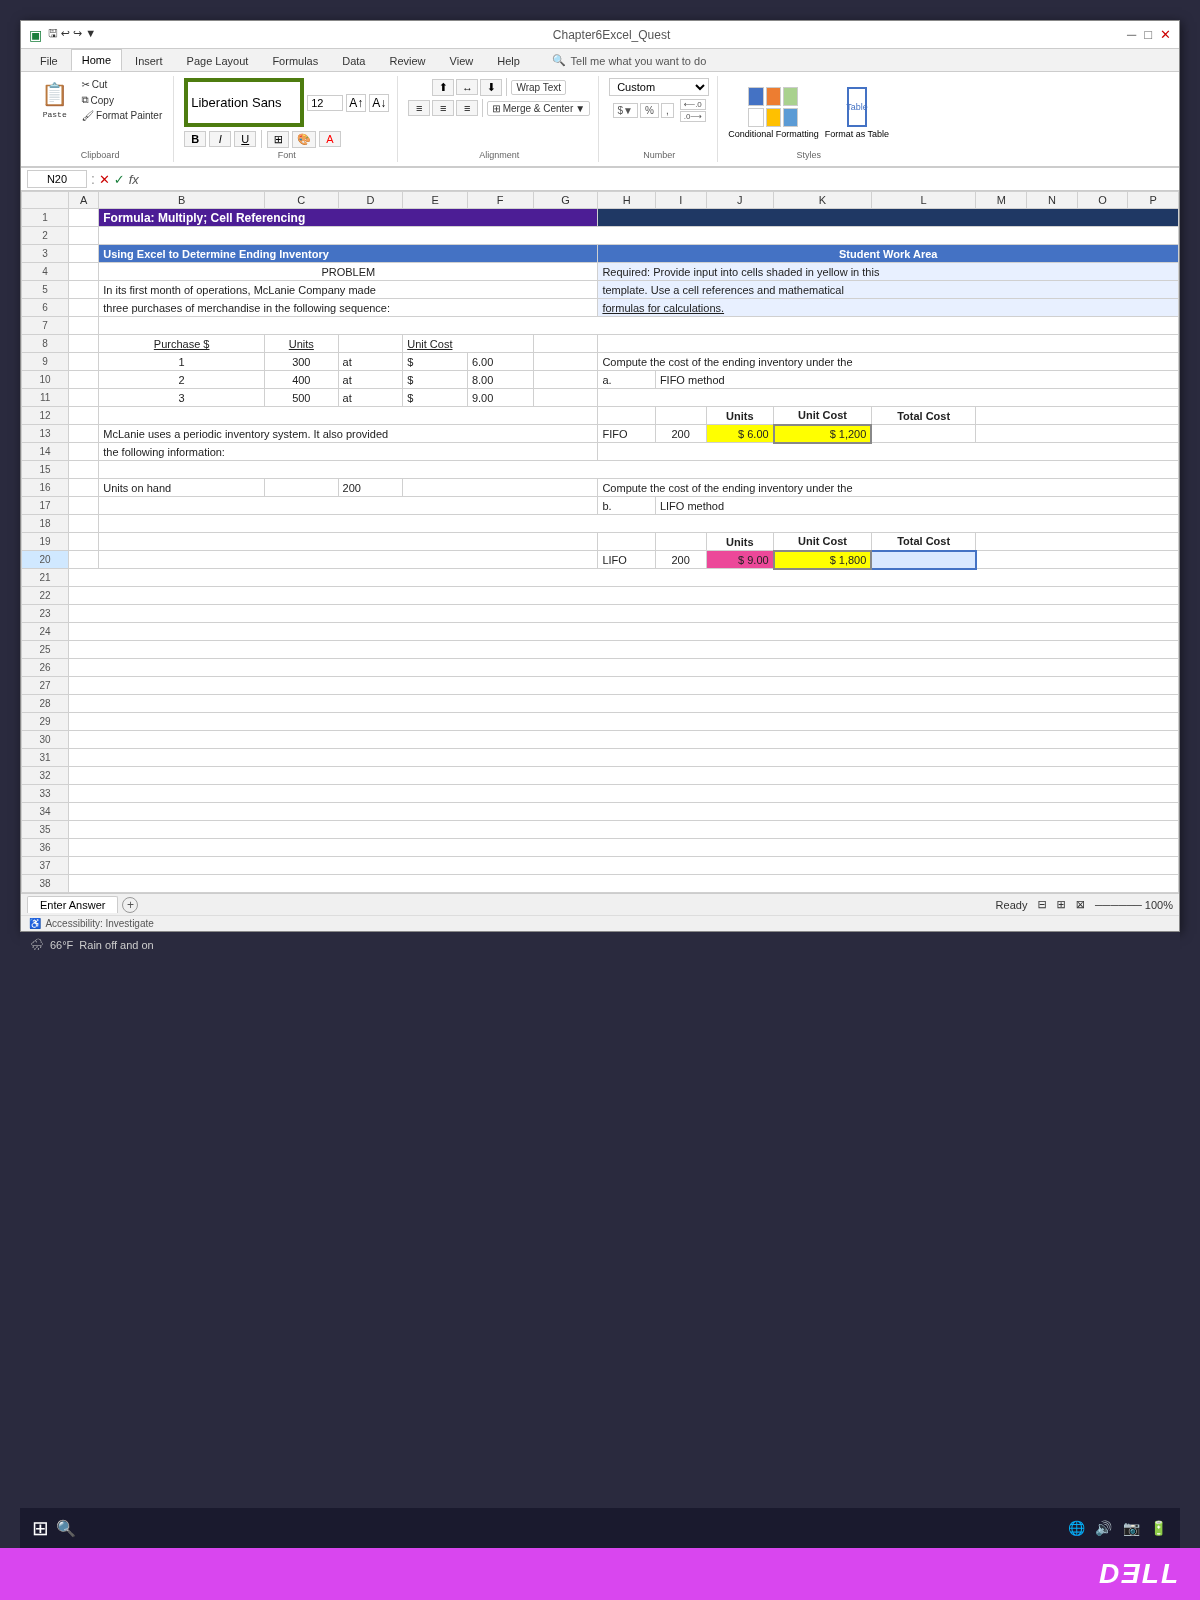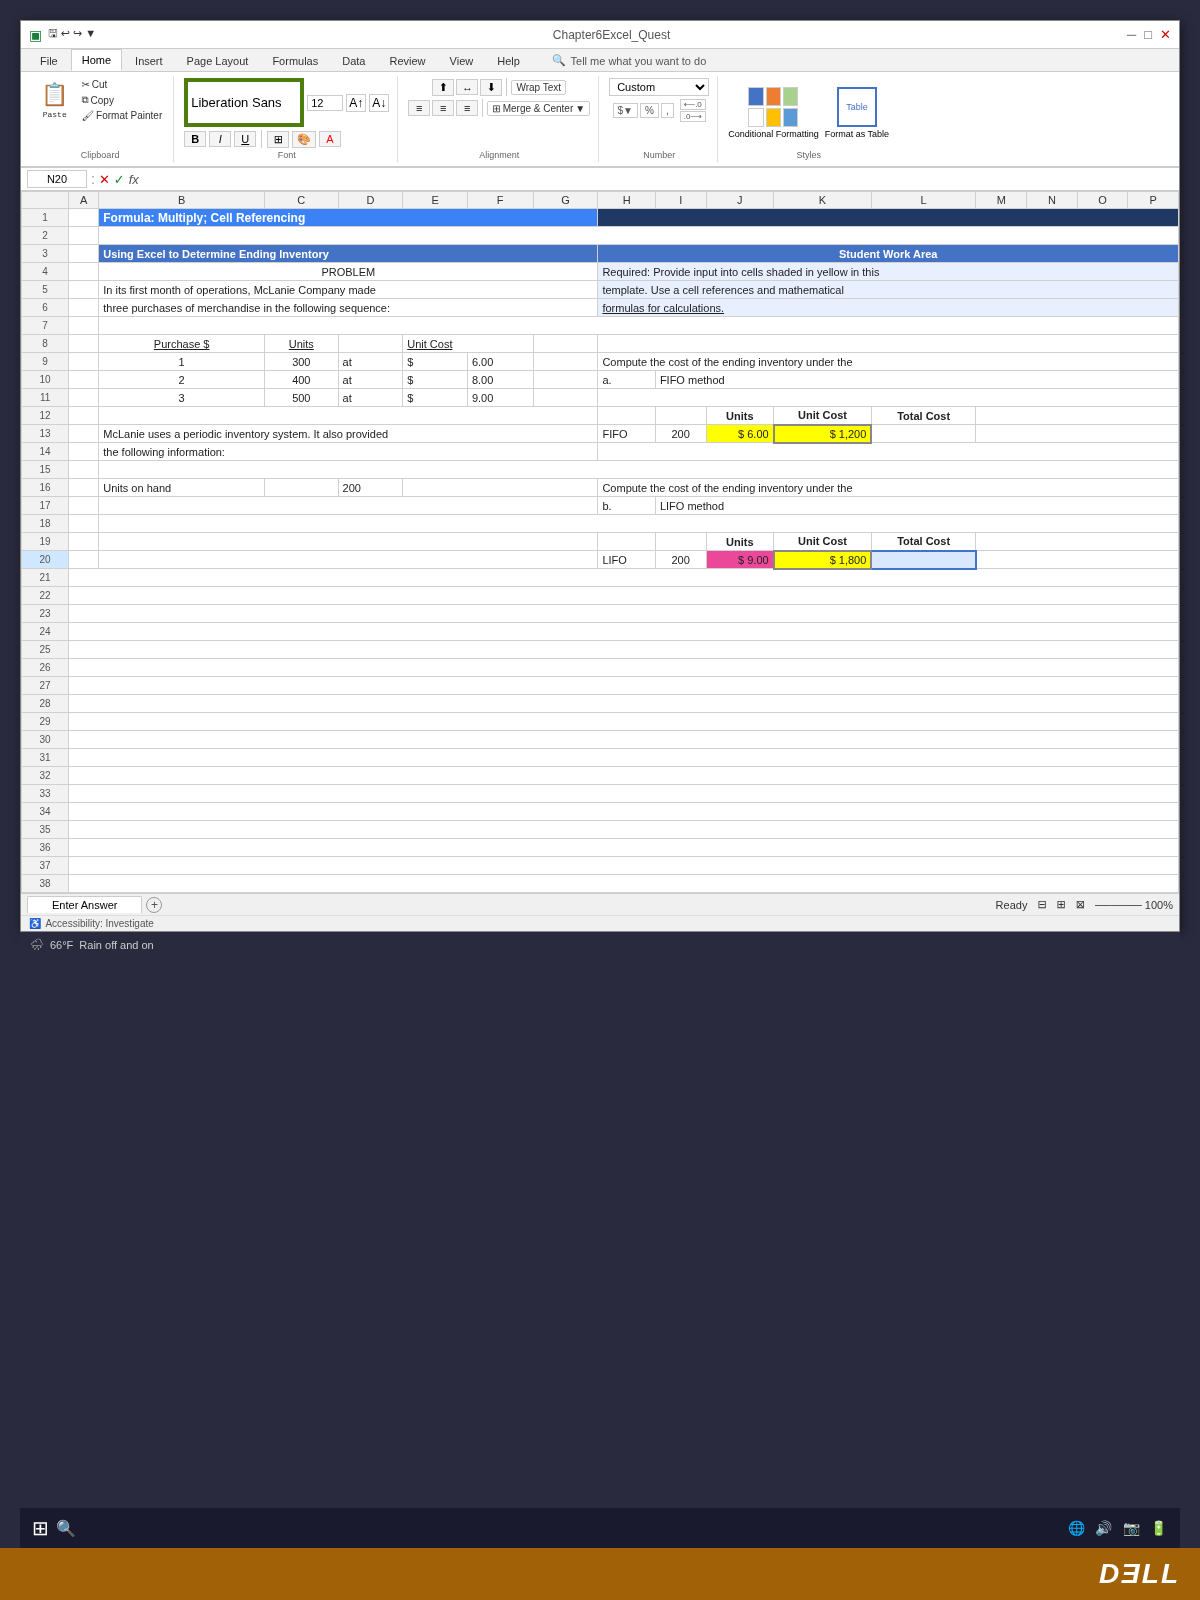--- a/index.html
+++ b/index.html
@@ -269,21 +269,21 @@
       gap: 10px;
       color: #ccc;
       font-size: 14px;
     }
     
     .dell-area {
       width: 1200px;
       display: flex;
       justify-content: flex-end;
       padding: 10px 20px;
-      background: #a16207;
+      background: #d946ef;
     }
     .dell-logo {
       color: #fff;
       font-size: 28px;
       font-weight: bold;
       font-style: italic;
       letter-spacing: 2px;
     }
     
     .row-thin { height: 14px; }
@@ -423,21 +423,21 @@
               <div style="background:#4472c4; border:1px solid #ccc;"></div>
               <div style="background:#ed7d31; border:1px solid #ccc;"></div>
               <div style="background:#a9d18e; border:1px solid #ccc;"></div>
               <div style="background:#fff; border:1px solid #ccc;"></div>
               <div style="background:#ffc000; border:1px solid #ccc;"></div>
               <div style="background:#5b9bd5; border:1px solid #ccc;"></div>
             </div>
             <span style="font-size:9px; text-align:center;">Conditional Formatting</span>
           </div>
           <div style="display:flex; flex-direction:column; align-items:center; gap:2px;">
-            <div style="width:40px; height:40px; border:2px solid #4472c4; display:flex; align-items:center; justify-content:center; font-size:9px; color:#4472c4;">Table</div>
+            <div style="width:20px; height:40px; border:2px solid #4472c4; display:flex; align-items:center; justify-content:center; font-size:9px; color:#4472c4;">Table</div>
             <span style="font-size:9px; text-align:center;">Format as Table</span>
           </div>
         </div>
         <div class="ribbon-group-label">Styles</div>
       </div>
 
     </div>
 
     <div class="formula-bar">
       <input class="name-box" readonly="" value="N20" style="">
@@ -469,21 +469,21 @@
             <th class="col-n">N</th>
             <th class="col-o">O</th>
             <th class="col-p">P</th>
           </tr>
         </thead>
         <tbody>
 
           <tr class="row-normal">
             <td class="row-header">1</td>
             <td></td>
-            <td colspan="6" style="background:#3b82f6; color:#fff; font-weight:bold; font-size:12px;">Formula: Multiply; Cell Referencing</td>
+            <td colspan="6" style="background:#4c1d95; color:#fff; font-weight:bold; font-size:12px;">Formula: Multiply; Cell Referencing</td>
             <td colspan="9" style="background:#1f3864;"></td>
           </tr>
 
           <tr class="row-thin">
             <td class="row-header">2</td>
             <td></td>
             <td colspan="15"></td>
           </tr>
 
           <tr class="row-normal">
@@ -723,21 +723,21 @@
             </tr>
           <tr class="row-normal">
               <td class="row-header">38</td>
               <td colspan="16"></td>
             </tr>
         </tbody>
       </table>
     </div>
 
     <div style="background:#f0f0f0; border-top:1px solid #ccc; display:flex; align-items:center; padding:2px 6px; gap:4px;">
-      <div style="background:#fff; border:1px solid #ccc; border-bottom:none; padding:2px 24px; font-size:11px; border-radius:2px 2px 0 0;">Enter Answer</div>
+      <div style="background:#fff; border:1px solid #ccc; border-bottom:none; padding:2px 12px; font-size:11px; border-radius:2px 2px 0 0;">Enter Answer</div>
       <div style="border:1px solid #999; border-radius:50%; width:16px; height:16px; display:flex; align-items:center; justify-content:center; font-size:12px; cursor:pointer; color:#555;">+</div>
       <div style="margin-left:auto; display:flex; align-items:center; gap:10px; font-size:11px; color:#333;">
         <span>Ready</span>
         <span style="cursor:pointer;">⊟</span>
         <span style="cursor:pointer;">⊞</span>
         <span style="cursor:pointer;">⊠</span>
         <span style="cursor:pointer;">────── 100%</span>
       </div>
     </div>
 

